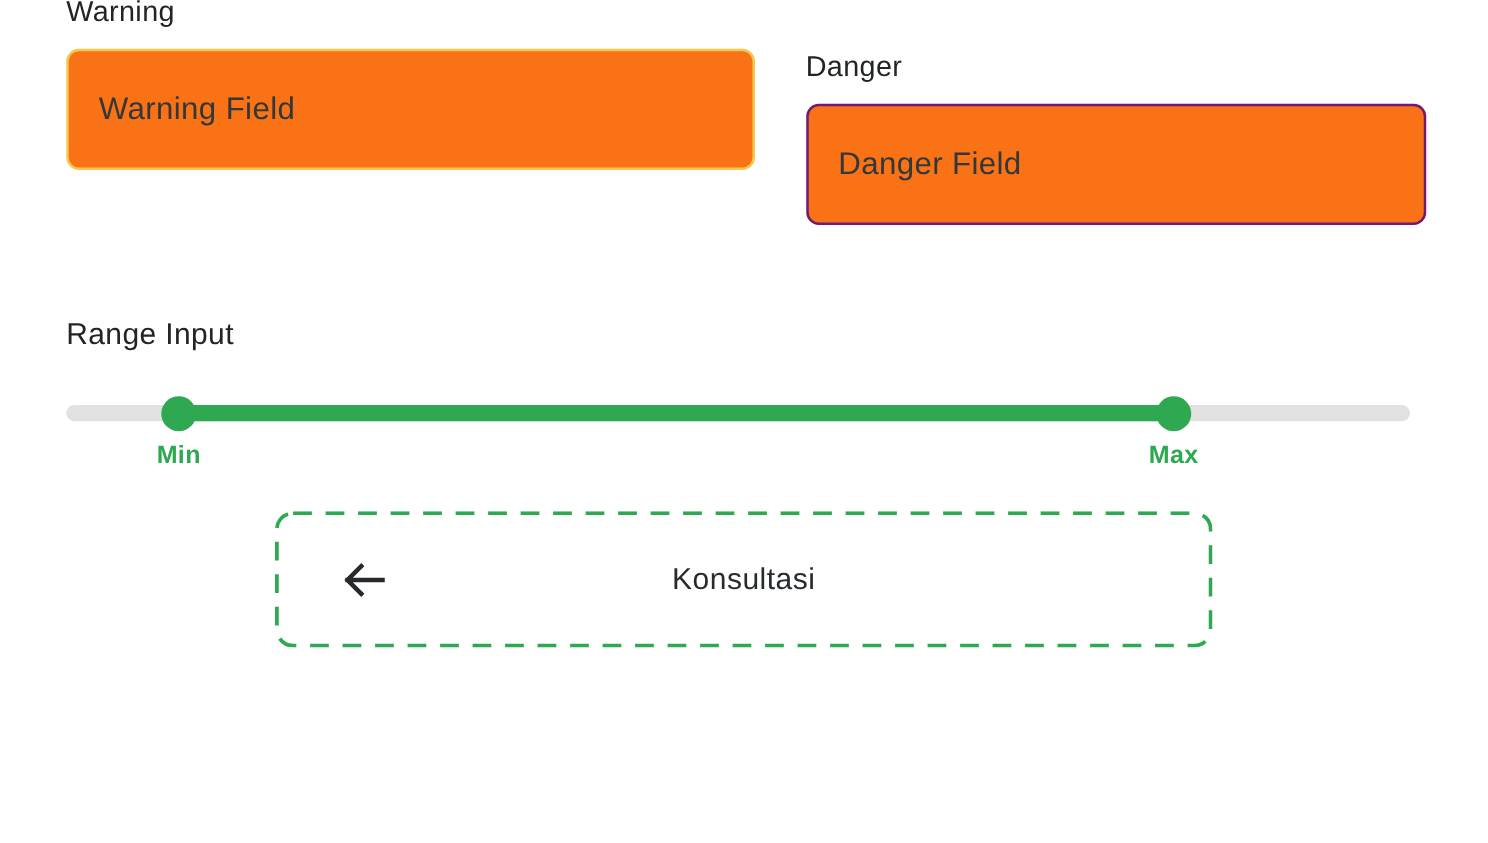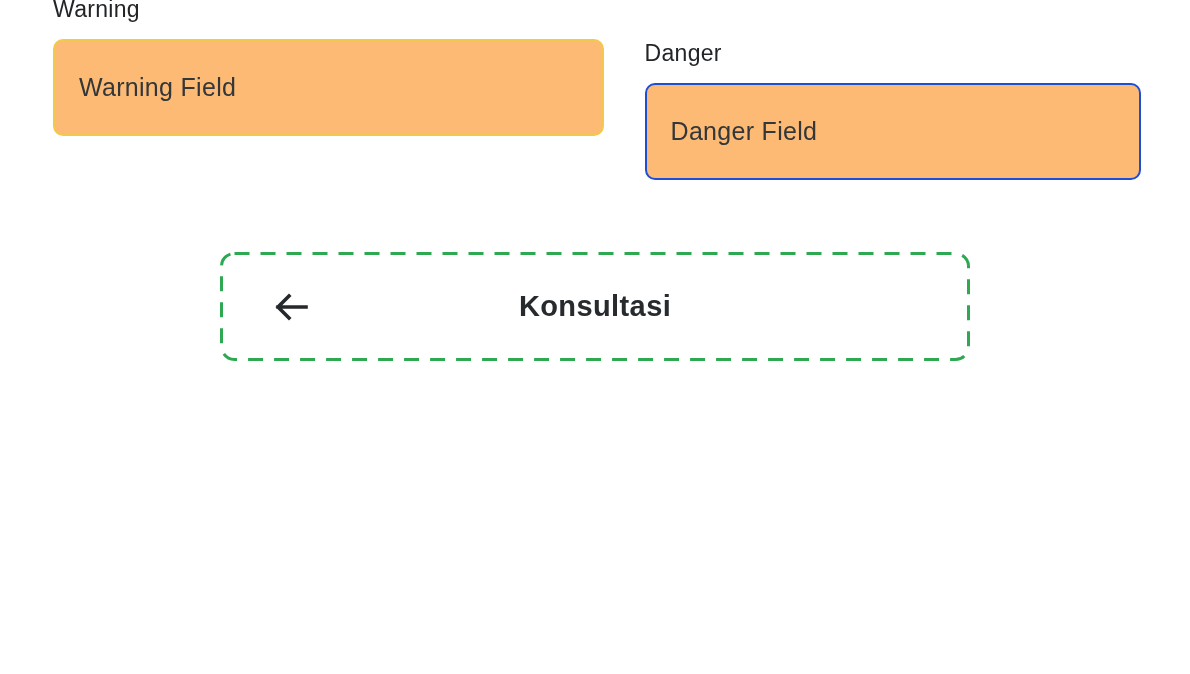--- a/index.html
+++ b/index.html
@@ -30,30 +30,30 @@
     margin-top: -5px;
     margin-bottom: 15px;
     color: #222528;
     letter-spacing: 0.3px;
   }
   .text-field {
     display: block;
     width: 100%;
     height: 97px;
     border-radius: 10px;
-    background: #fdba74;
+    background: #f97316;
     padding: 0 24px;
     font-family: "Liberation Sans", "DejaVu Sans", sans-serif;
     font-size: 25px;
     color: #33373a;
     letter-spacing: 0.3px;
     outline: none;
   }
   .text-field.warning { border: 2px solid #f2c94c; }
-  .text-field.danger  { border: 2px solid #1d4ed8; }
+  .text-field.danger  { border: 2px solid #701a75; }
 
   
   .range-section { margin-top: 73px; }
   .range-label {
     font-size: 24px;
     line-height: 30px;
     color: #222528;
     letter-spacing: 0.3px;
   }
   .slider-track {
@@ -137,42 +137,52 @@
   }
   .back-arrow {
     position: absolute;
     left: 52px;
     top: 50%;
     transform: translateY(-50%);
     width: 38px;
     height: 36px;
   }
   .konsultasi-label {
-    font-size: 29px;
-    font-weight: 700;
+    font-size: 24px;
+    font-weight: 400;
     color: #272b2e;
     letter-spacing: 0.4px;
   }
 </style>
 </head>
 <body>
 
 <div class="page">
 
   <div class="field-row">
     <div class="field-group-warning">
       <div class="field-label">Warning</div>
       <input class="text-field warning" type="text" value="Warning Field" style="">
     </div>
     <div class="field-group-danger">
       <div class="field-label">Danger</div>
       <input class="text-field danger" type="text" value="Danger Field" style="">
     </div>
   </div>
 
+  <div class="range-section">
+    <div class="range-label">Range Input</div>
+    <div class="slider-track">
+      <div class="slider-fill"></div>
+      <div class="slider-handle min"></div>
+      <div class="slider-handle max"></div>
+      <div class="slider-value-label min">Min</div>
+      <div class="slider-value-label max">Max</div>
+    </div>
+  </div>
 
 
   <button class="konsultasi-button">
     <svg class="dashed-border-svg" width="750" height="109" viewBox="0 0 750 109">
       <rect x="1.5" y="1.5" width="747" height="106" rx="13" ry="13" fill="none" stroke="#2ea952" stroke-width="3" stroke-dasharray="15 11"></rect>
     </svg>
     <svg class="back-arrow" viewBox="0 0 38 36">
       <path d="M34 18 H6 M17 7 L6 18 L17 29" fill="none" stroke="#26292c" stroke-width="3.6" stroke-linecap="square" stroke-linejoin="miter"></path>
     </svg>
     <span class="konsultasi-label">Konsultasi</span>

